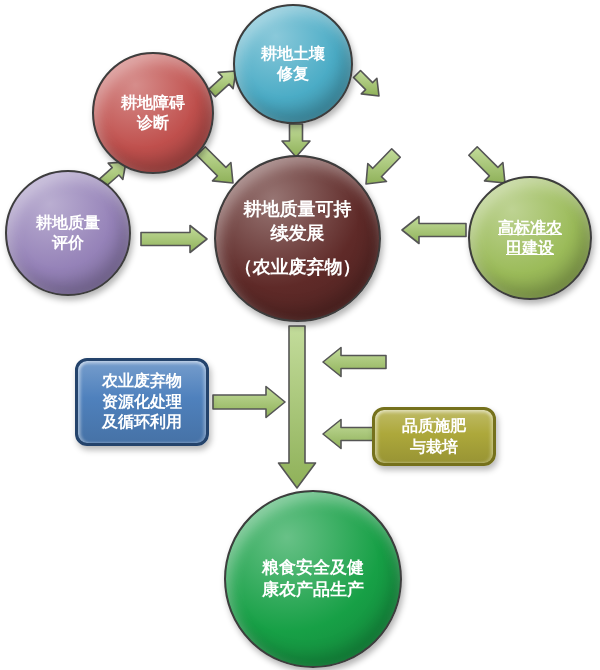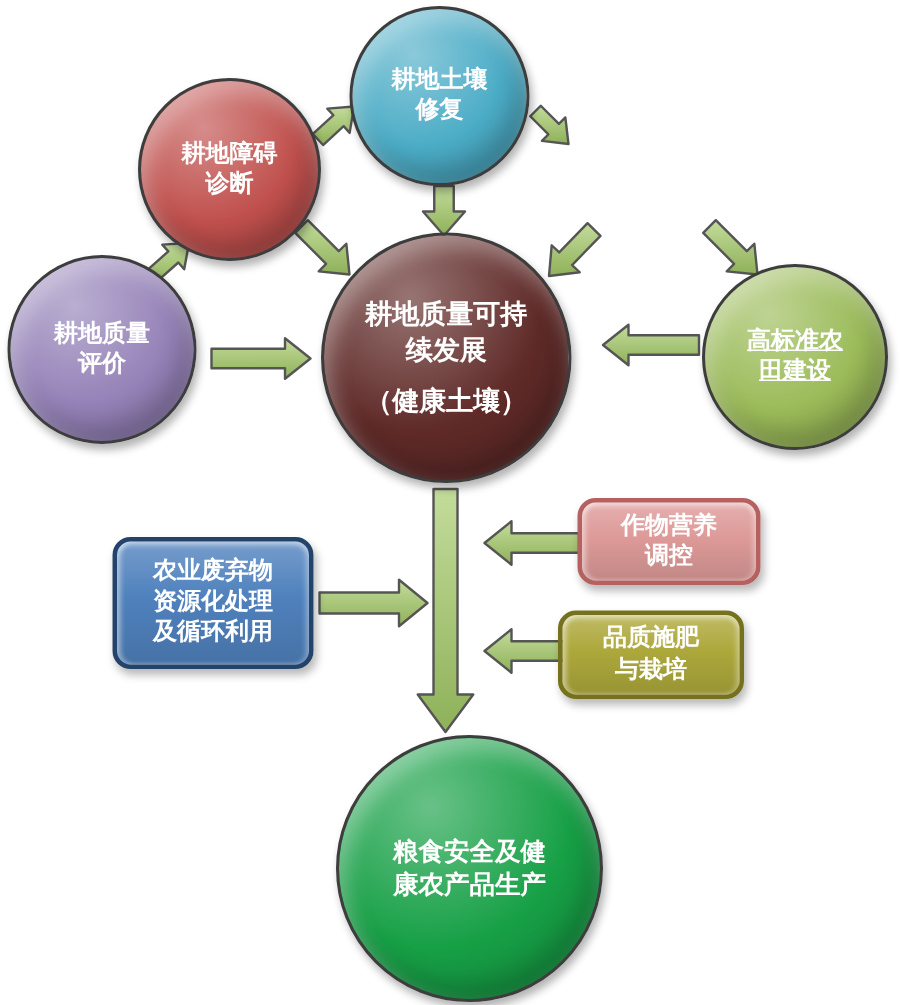--- a/index.html
+++ b/index.html
@@ -89,37 +89,33 @@
 
 
   <div class="node circle fs16" id="n-rgreen" style="background: radial-gradient(circle at 35% 26%, rgb(190, 211, 147) 0%, rgb(155, 187, 89) 55%, rgb(121, 146, 69) 100%); text-decoration: underline;">
     <div class="label">高标准农
 田建设</div>
   </div>
 
   <div class="node circle fs18" id="n-center" style="background: radial-gradient(circle at 35% 26%, rgb(151, 117, 115) 0%, rgb(95, 42, 40) 55%, rgb(74, 33, 31) 100%);">
     <div class="label">耕地质量可持
 续发展</div>
-    <div class="sublabel">（健康土壤）</div>
+    <div class="sublabel">（农业废弃物）</div>
   </div>
 
   <div class="node circle fs17" id="n-food" style="background: radial-gradient(circle at 35% 26%, rgb(104, 193, 135) 0%, rgb(23, 160, 70) 55%, rgb(18, 125, 55) 100%);">
     <div class="label">粮食安全及健
 康农产品生产</div>
   </div>
 
   <div class="node rect fs16" id="n-waste" style="background: linear-gradient(rgb(118, 157, 204) 0%, rgb(79, 129, 189) 45%, rgb(70, 114, 166) 100%); border-color: rgb(36, 67, 107);">
     <div class="label">农业废弃物
 资源化处理
 及循环利用</div>
   </div>
 
-  <div class="node rect fs16" id="n-nutri" style="background: linear-gradient(rgb(228, 176, 175) 0%, rgb(221, 154, 152) 45%, rgb(194, 136, 134) 100%); border-color: rgb(180, 97, 95);">
-    <div class="label">作物营养
-调控</div>
-  </div>
 
   <div class="node rect fs16" id="n-fert" style="background: linear-gradient(rgb(191, 187, 102) 0%, rgb(173, 168, 59) 45%, rgb(152, 148, 52) 100%); border-color: rgb(117, 113, 28);">
     <div class="label">品质施肥
 与栽培</div>
   </div>
 
 </div>
 
 </body></html>

